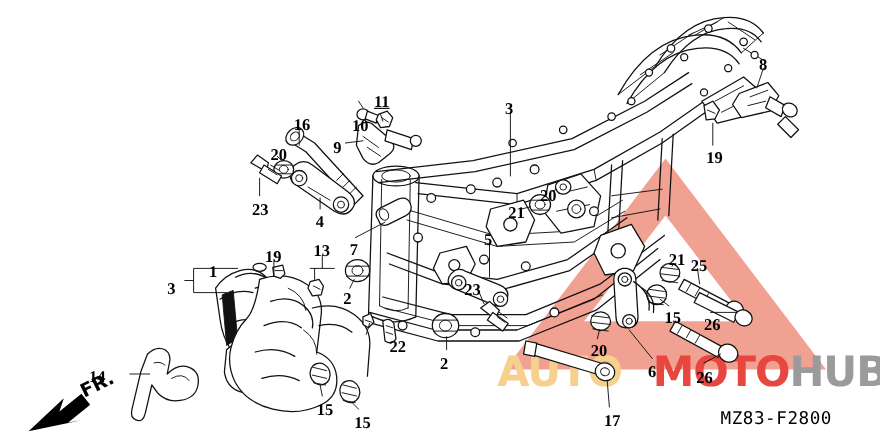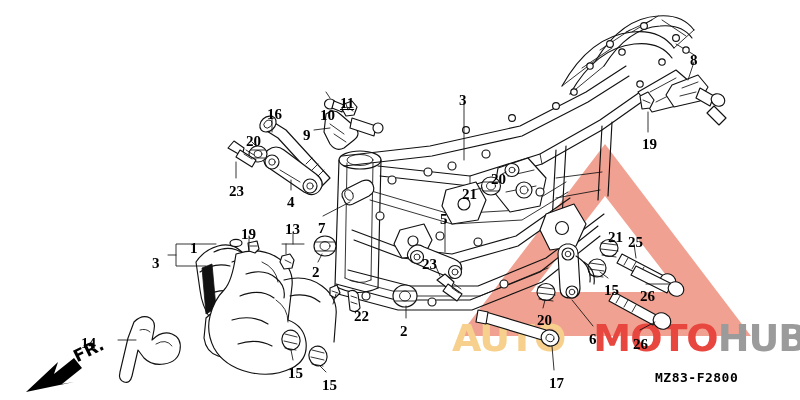--- a/index.html
+++ b/index.html
@@ -34,21 +34,21 @@
   
   .fr-wrap{position:absolute;left:22px;top:348px;width:92px;height:48px;}
   .fr-txt{position:absolute;left:48px;top:0px;
           font-family:"DejaVu Sans",sans-serif;font-weight:700;
           font-size:17px;color:#000;
           transform:rotate(-26deg);transform-origin:left top;}
 
   
   .partno{position:absolute;left:655px;top:370px;
           font-family:"DejaVu Sans Mono","Liberation Mono",monospace;
-          font-size:13px;font-weight:700;color:#000;letter-spacing:0.5px;}
+          font-size:16px;font-weight:400;color:#000;letter-spacing:0.5px;}
 </style>
 </head>
 <body>
 
 <div id="root">
 
   <svg class="wm-tri" viewBox="0 0 300 200" preserveAspectRatio="none">
     <path id="wmTriOuter" d="M150 4 L296 196 L4 196 Z" fill="#f1a191"></path>
     <path id="wmTriInner" d="M150 78 L206 152 L94 152 Z" fill="#ffffff"></path>
     <path id="wmTriNotch" d="M150 56 L224 152 L198 152 L150 90 L102 152 L76 152 Z" fill="#ffffff"></path>
@@ -432,21 +432,21 @@
       <div class="lbl" style="left: 327px; top: 309px; margin-left: 27px;">22</div>
       <div class="lbl" style="left: 312px; top: 265px;">2</div>
       <div class="lbl" style="left: 400px; top: 324px;">2</div>
       <div class="lbl" style="left: 229px; top: 184px;">23</div>
       <div class="lbl" style="left: 246px; top: 134px;">20</div>
       <div class="lbl" style="left: 287px; top: 195px;">4</div>
       <div class="lbl" style="left: 267px; top: 107px;">16</div>
       <div class="lbl" style="left: 318px; top: 221px;">7</div>
       <div class="lbl" style="left: 303px; top: 128px;">9</div>
       <div class="lbl" style="left: 320px; top: 84px; margin-top: 24px;">10</div>
-      <div class="lbl" style="left: 340px; top: 96px; text-decoration: underline;">11</div>
+      <div class="lbl" style="left: 340px; top: 86px; text-decoration: underline;">11</div>
       <div class="lbl" style="left: 459px; top: 93px;">3</div>
       <div class="lbl" style="left: 491px; top: 172px;">20</div>
       <div class="lbl" style="left: 462px; top: 187px;">21</div>
       <div class="lbl" style="left: 440px; top: 212px;">5</div>
       <div class="lbl" style="left: 422px; top: 257px;">23</div>
       <div class="lbl" style="left: 690px; top: 53px;">8</div>
       <div class="lbl" style="left: 642px; top: 137px;">19</div>
       <div class="lbl" style="left: 608px; top: 230px;">21</div>
       <div class="lbl" style="left: 628px; top: 235px;">25</div>
       <div class="lbl" style="left: 604px; top: 283px;">15</div>

